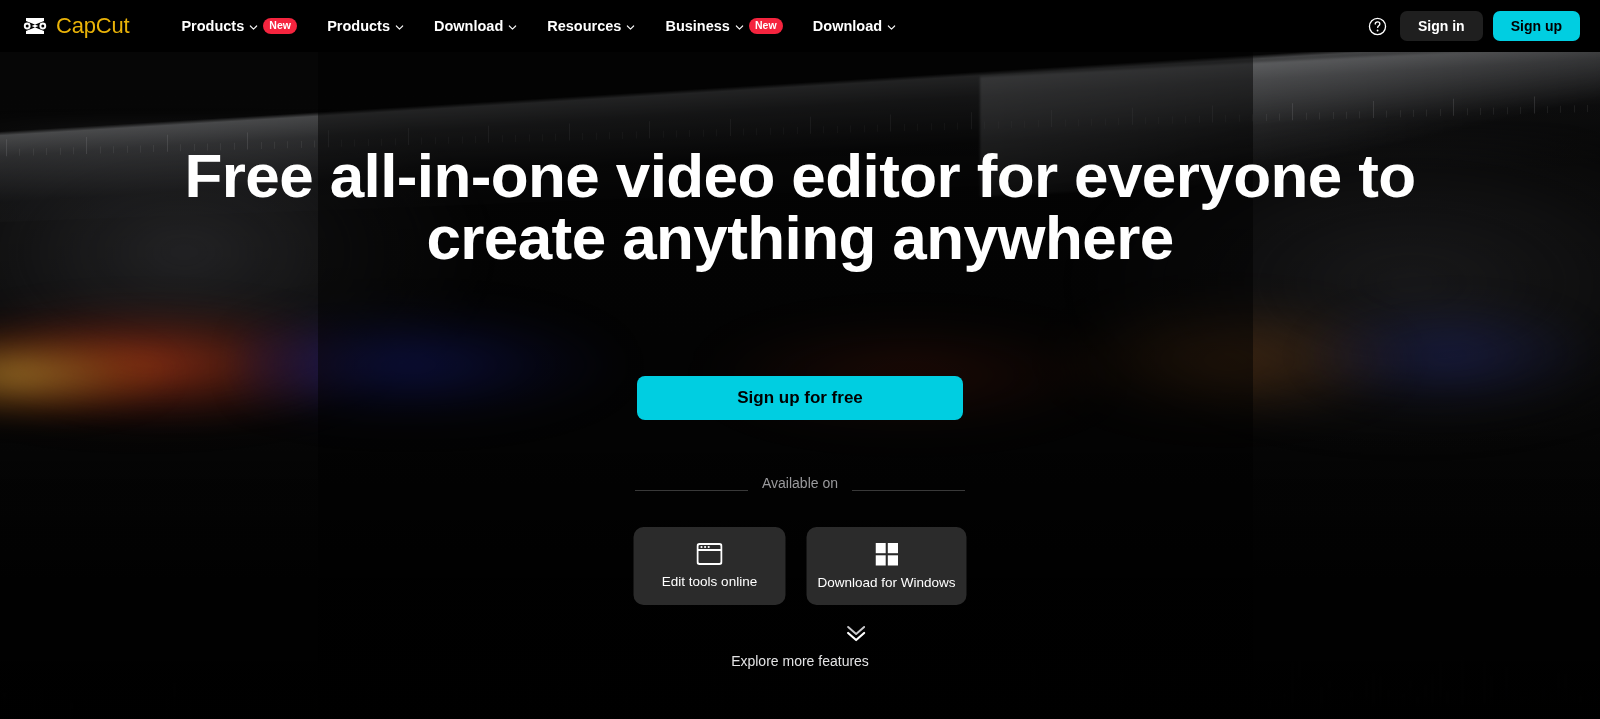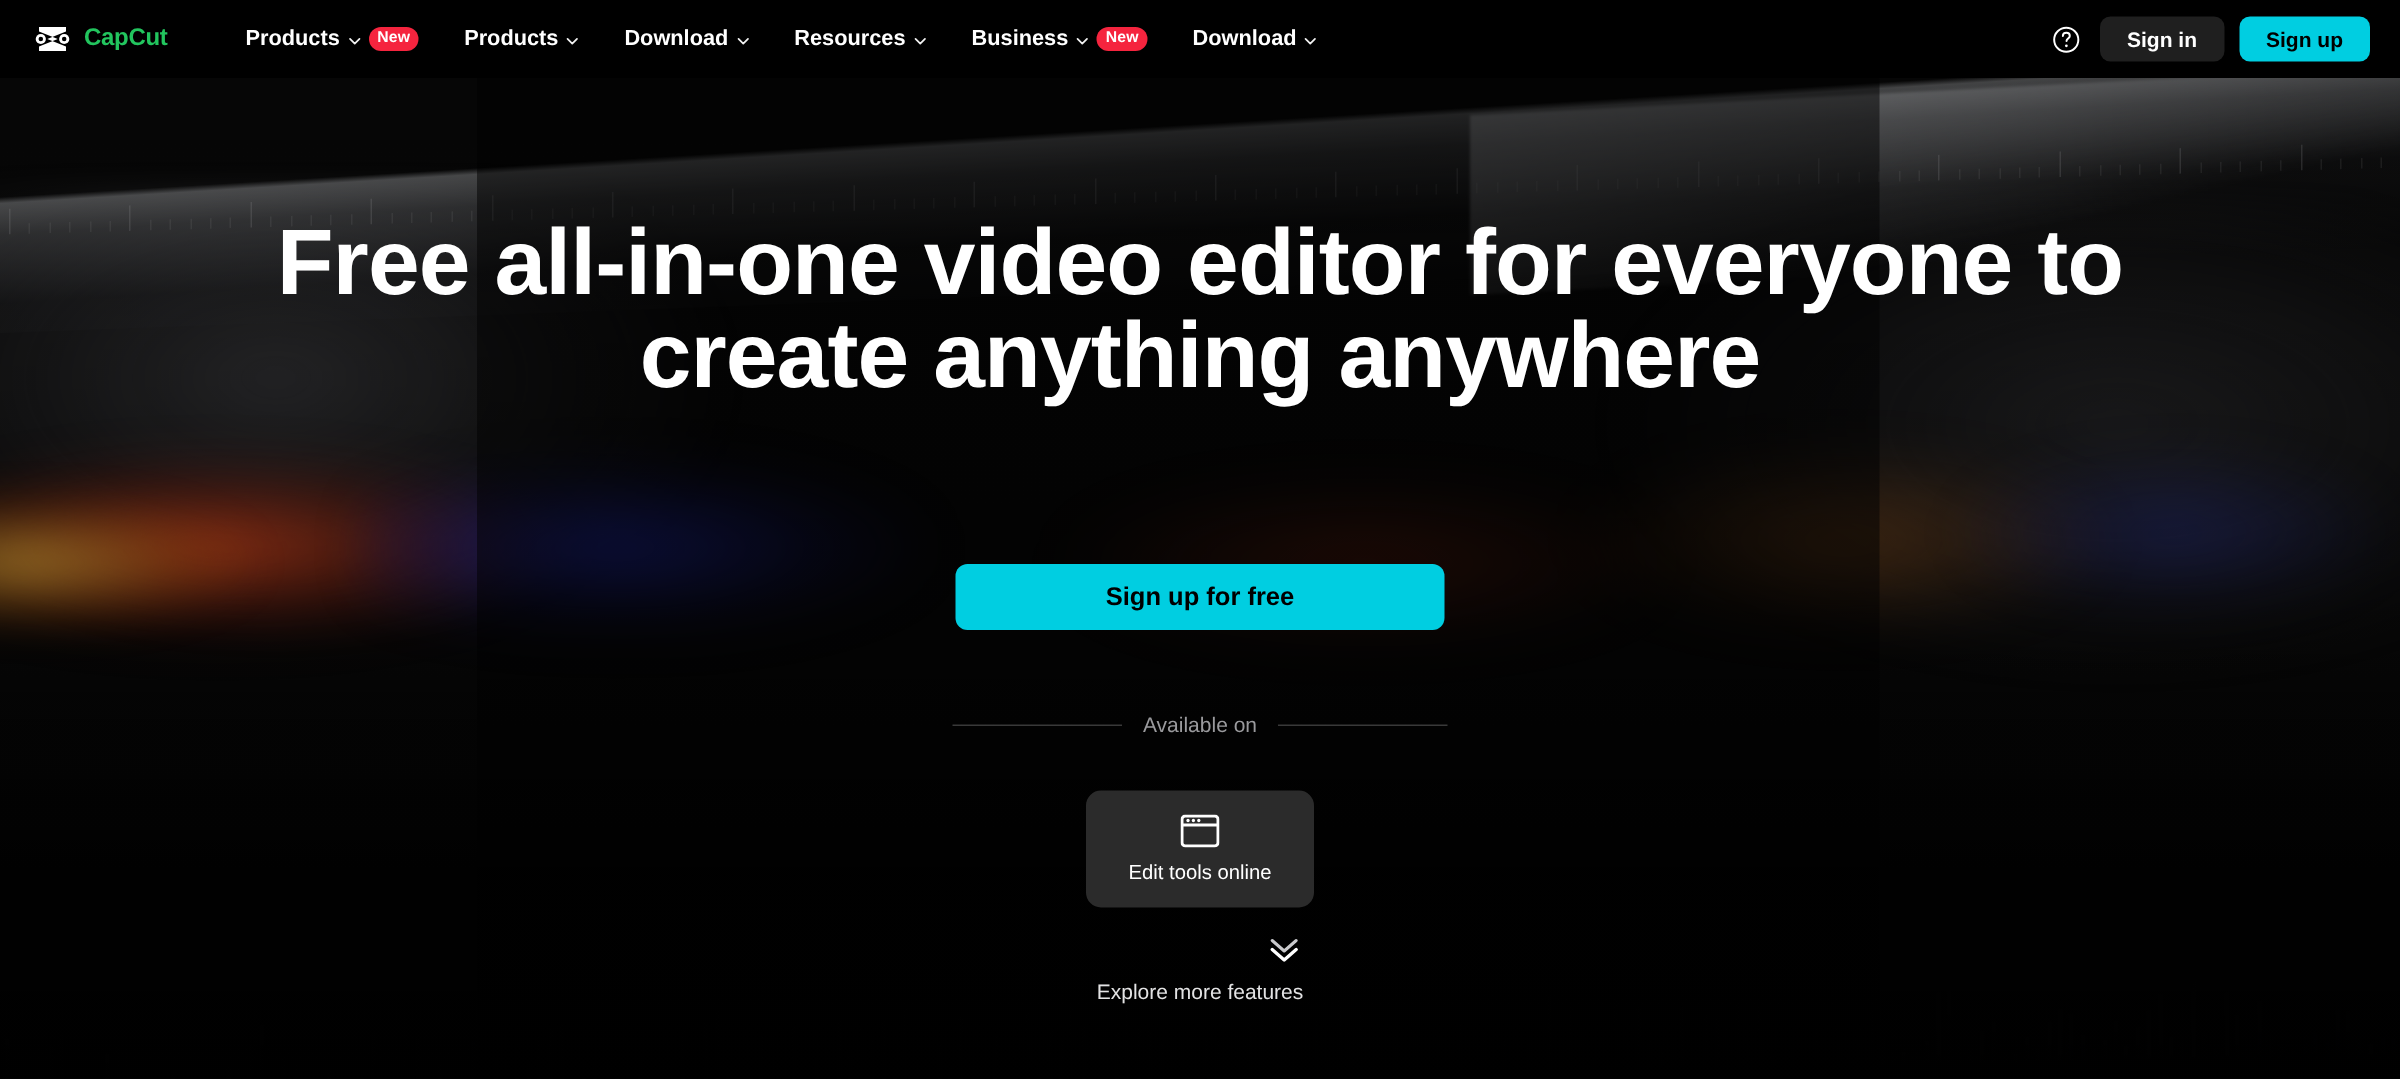--- a/index.html
+++ b/index.html
@@ -98,21 +98,21 @@
     background:linear-gradient(to bottom, rgba(0,0,0,0.30) 0%, rgba(0,0,0,0.18) 30%, rgba(0,0,0,0.45) 100%);
   }
 
   
   .header {
     position:absolute; left:0; top:0; width:1600px; height:52px;
     background:#000; display:flex; align-items:center; z-index:40;
   }
   .logo { display:flex; align-items:center; gap:8px; margin-left:22px; cursor:pointer; }
   .logo-mark { width:26px; height:20px; display:block; }
-  .logo-text { color:#22c55e; font-size:16px; font-weight:700; letter-spacing:-0.2px; }
+  .logo-text { color:#eab308; font-size:22px; font-weight:400; letter-spacing:-0.2px; }
 
   .nav { display:flex; align-items:center; margin-left:37px; gap:0; }
   .nav-item {
     display:flex; align-items:center; gap:5px; padding:0 15px; height:52px;
     color:#fff; font-size:14.5px; font-weight:700; cursor:pointer; position:relative;
     white-space:nowrap;
   }
   .caret { width:9px; height:9px; position:relative; top:1px; opacity:.95; }
   .badge-new {
     background:#F5243E; color:#fff; font-size:10.5px; font-weight:700;
@@ -150,21 +150,21 @@
   }
   .cta {
     position:absolute; left:50%; transform:translateX(-50%); top:324px;
     width:326px; height:44px; background:#00CEE1; color:#000;
     border:none; border-radius:8px; font-size:17px; font-weight:700;
     cursor:pointer; font-family:inherit;
   }
 
   .available {
     position:absolute; left:50%; transform:translateX(-50%); top:423px;
-    width:330px; display:flex; align-items:center; gap:14px;
+    width:330px; display:flex; align-items:flex-end; gap:14px;
   }
   .avline { flex:1; height:1px; background:rgba(255,255,255,0.22); }
   .avtext { color:#9A9A9D; font-size:14px; white-space:nowrap; }
 
   .platforms {
     position:absolute; left:50%; transform:translateX(-50%); top:475px;
     display:flex; gap:21px;
   }
   .pf-card {
     width:152px; height:78px; background:#2B2B2B; border-radius:10px;
@@ -608,20 +608,29 @@
         <svg width="26" height="22" viewBox="0 0 26 22">
           <rect x="1" y="1" width="24" height="20" rx="2.2" fill="none" stroke="#fff" stroke-width="2"></rect>
           <path d="M1 7 H25" stroke="#fff" stroke-width="2"></path>
           <circle cx="5" cy="4" r="1.1" fill="#fff"></circle>
           <circle cx="8.6" cy="4" r="1.1" fill="#fff"></circle>
           <circle cx="12.2" cy="4" r="1.1" fill="#fff"></circle>
         </svg>
         <span class="pf-label">Edit tools online</span>
       </div>
 
+      <div class="pf-card wide">
+        <svg width="23" height="23" viewBox="0 0 23 23">
+          <rect x="0" y="0" width="10.2" height="10.2" fill="#fff"></rect>
+          <rect x="12.3" y="0" width="10.2" height="10.2" fill="#fff"></rect>
+          <rect x="0" y="12.3" width="10.2" height="10.2" fill="#fff"></rect>
+          <rect x="12.3" y="12.3" width="10.2" height="10.2" fill="#fff"></rect>
+        </svg>
+        <span class="pf-label">Download for Windows</span>
+      </div>
     </div>
 
     <div class="explore">
       <svg width="26" height="20" viewBox="0 0 26 20">
         <path d="M5 3 L13 10 L21 3" stroke="#C9C9CC" stroke-width="2" fill="none" stroke-linecap="round" stroke-linejoin="round"></path>
         <path d="M5 9 L13 16 L21 9" stroke="#FFFFFF" stroke-width="2.2" fill="none" stroke-linecap="round" stroke-linejoin="round"></path>
       </svg>
       <span class="explore-label">Explore more features</span>
     </div>
   </div>

